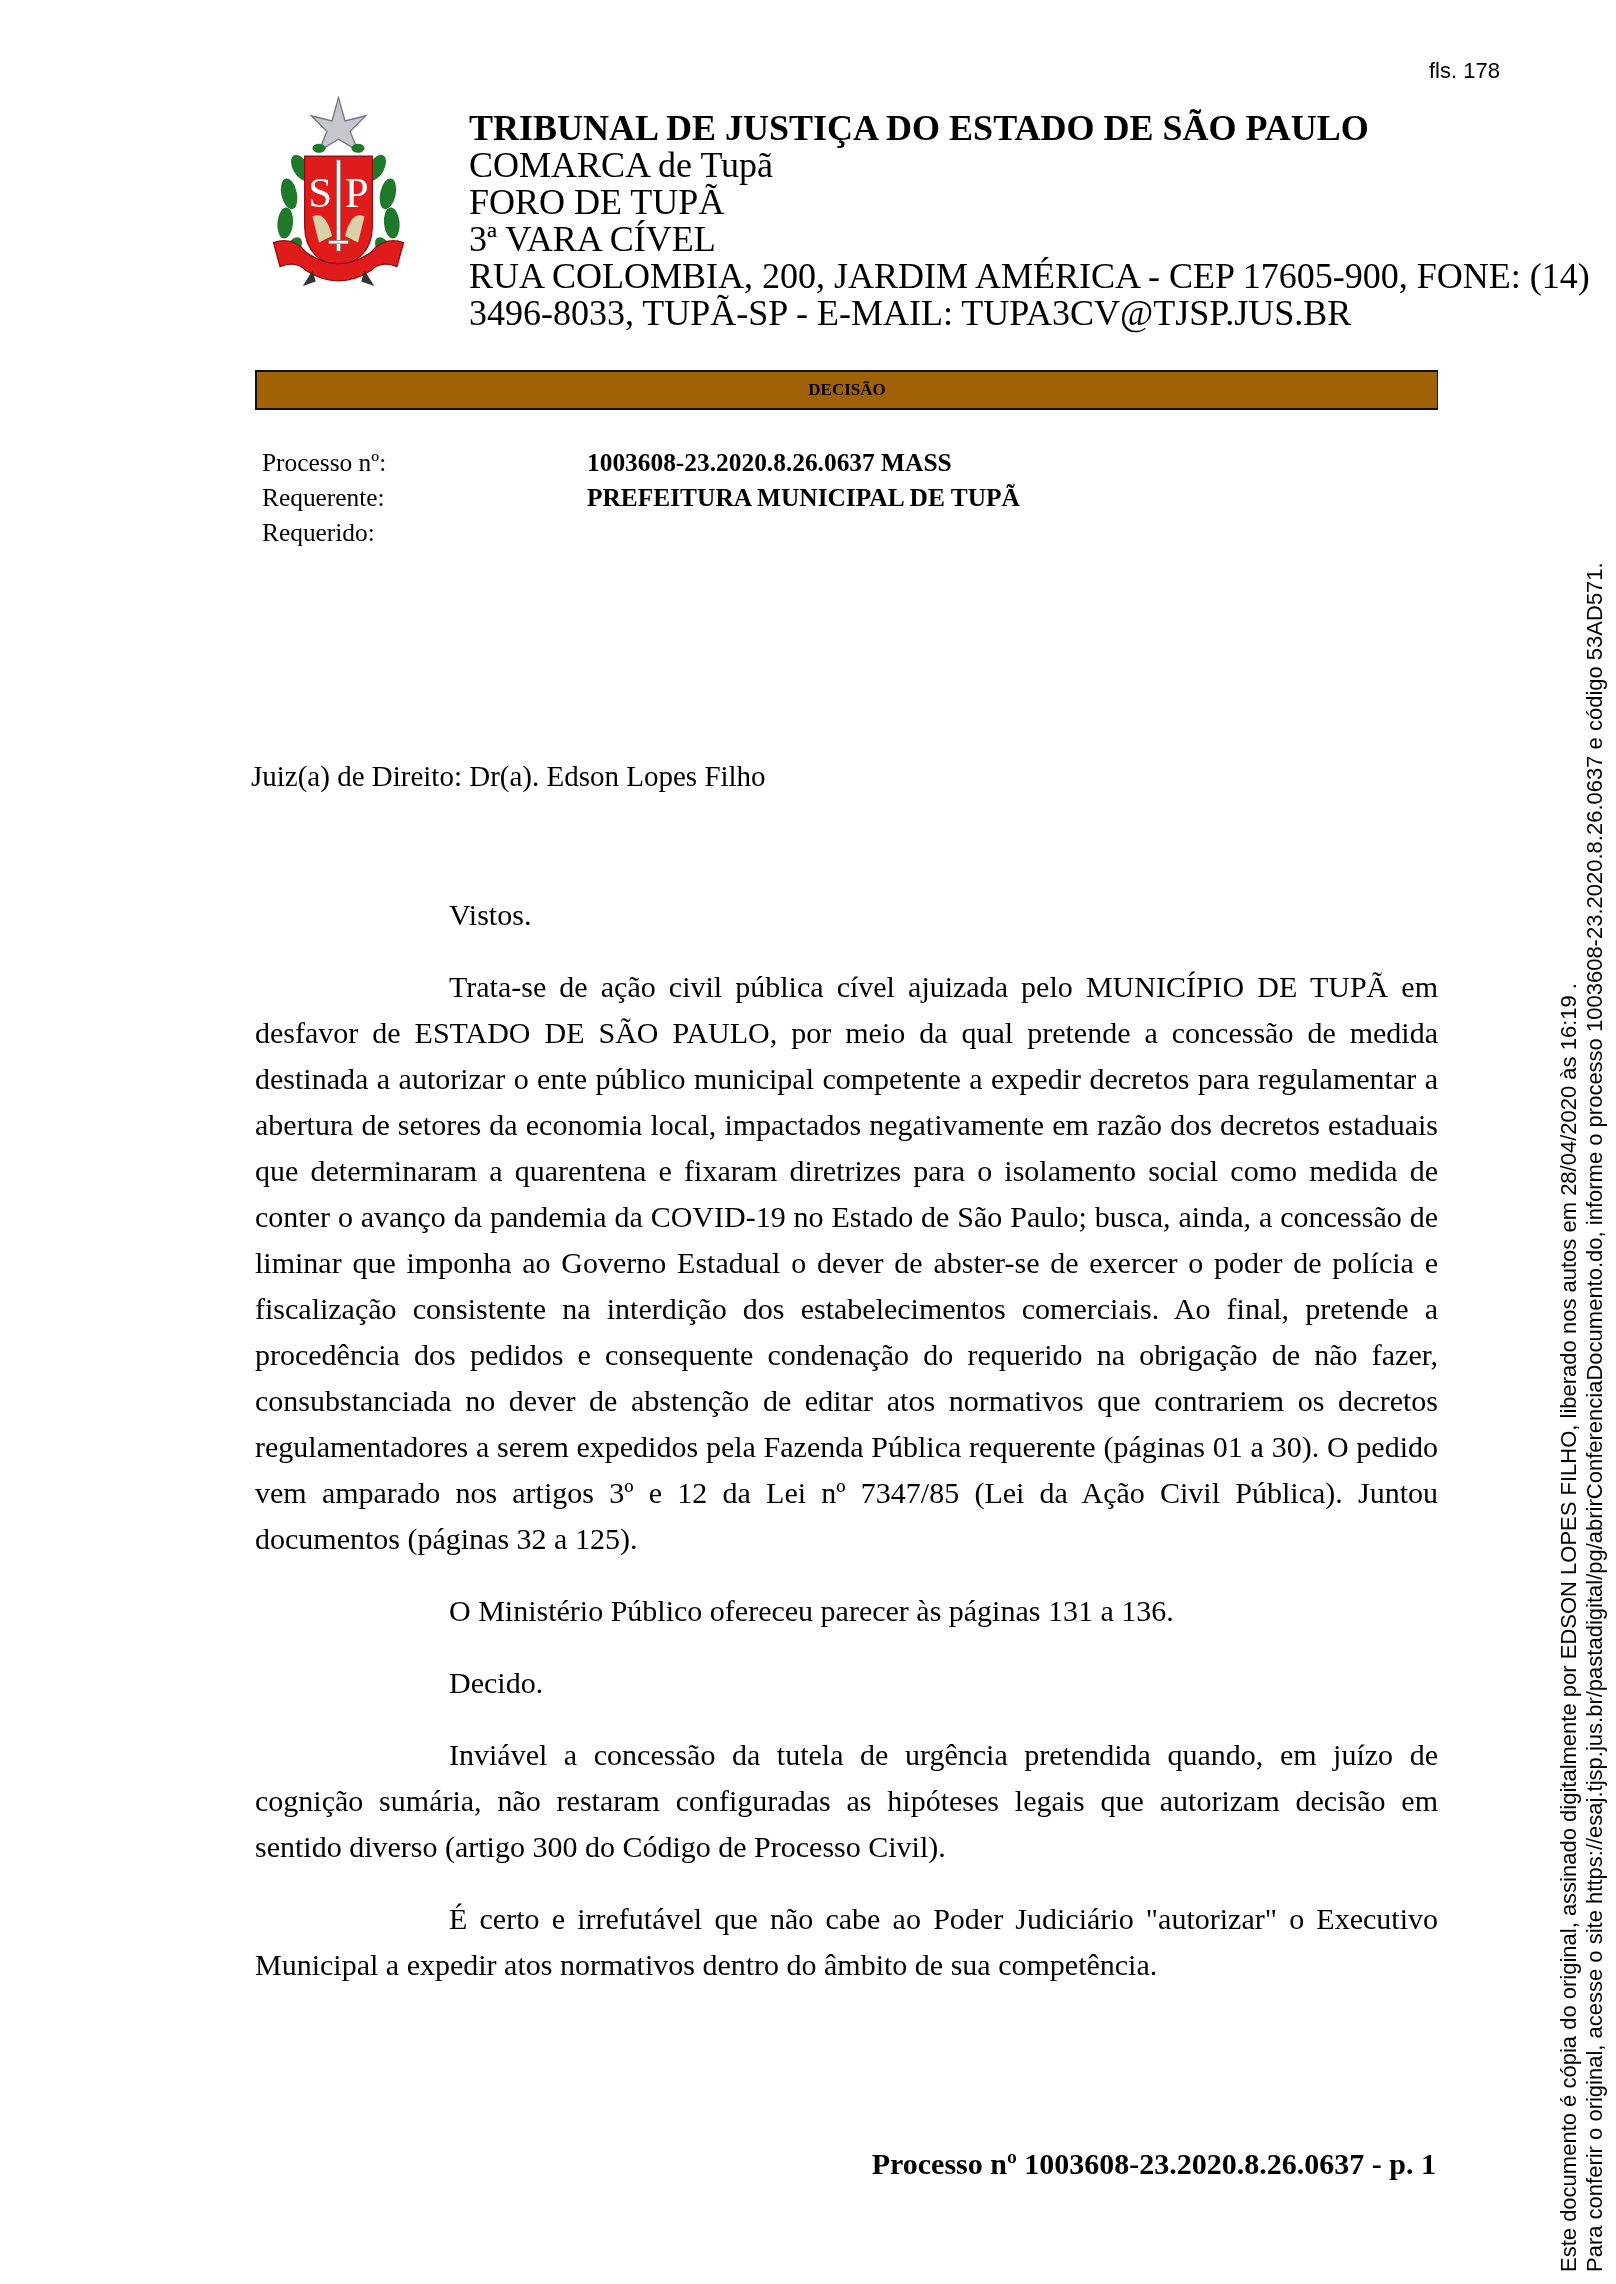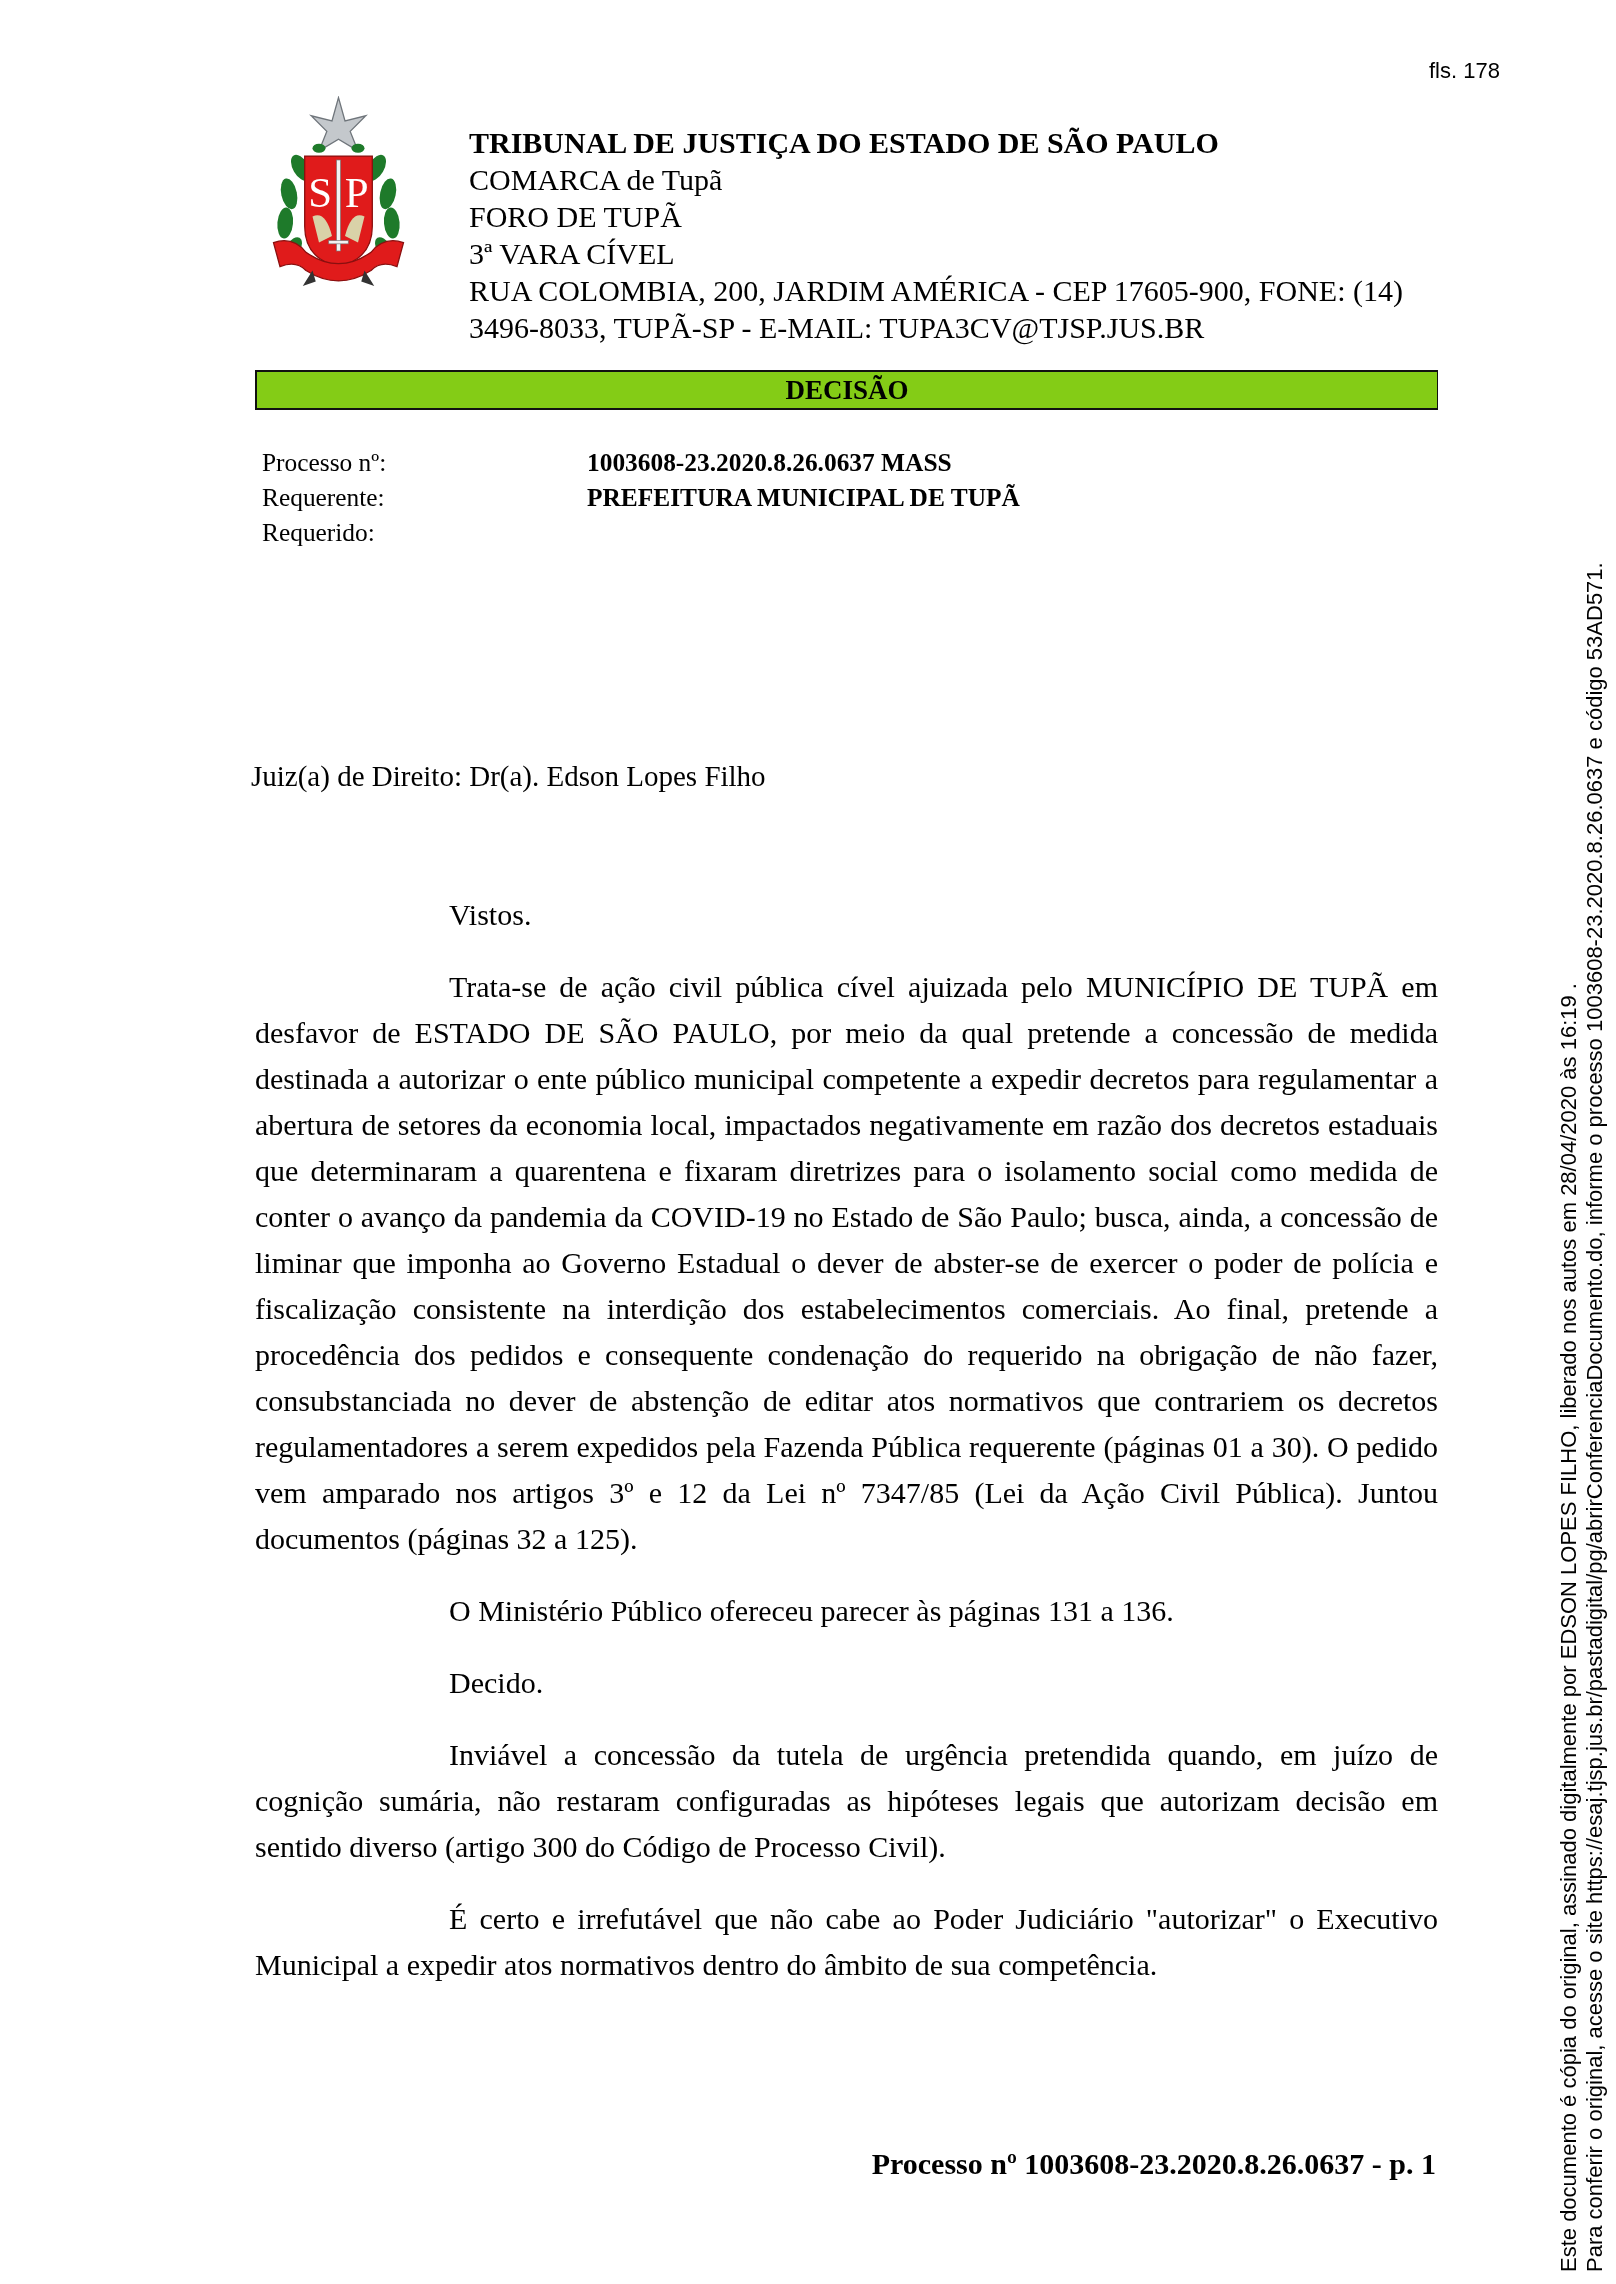--- a/index.html
+++ b/index.html
@@ -6,27 +6,27 @@
   body {
     width: 1617px; height: 2284px; position: relative; overflow: hidden;
     font-family: "Liberation Serif", "DejaVu Serif", serif; color: #000;
   }
   .abs { position: absolute; }
   .fls {
     left: 1429px; top: 56px; font-family: "Liberation Sans", "DejaVu Sans", sans-serif;
     font-size: 22px; line-height: 29px; white-space: nowrap;
   }
   .emblem { left: 267px; top: 96px; width: 143px; height: 193px; }
-  .header { left: 469px; top: 124px; font-size: 30px; line-height: 37px; white-space: nowrap; }
+  .header { left: 469px; top: 110px; font-size: 36px; line-height: 37px; white-space: nowrap; }
   .header .title { font-weight: bold; }
   .decisao-box {
     left: 255px; top: 370px; width: 1180px; height: 36px;
-    background: #84cc16; border: 2px solid #111; border-right-width: 1.3px;
+    background: #a16207; border: 2px solid #111; border-right-width: 1.3px;
     display: flex; align-items: center; justify-content: center;
-    font-weight: bold; font-size: 27px;
+    font-weight: bold; font-size: 17px;
   }
   .info { left: 262px; top: 445px; font-size: 25.4px; line-height: 35px; }
   .info .row { display: flex; white-space: nowrap; gap: 44px; }
   .info .lbl { width: 281px; }
   .info .val { font-weight: bold; }
   .judge { left: 251px; top: 757px; font-size: 29px; line-height: 39px; white-space: nowrap; text-align: right; }
   .body-text {
     left: 255px; top: 892px; width: 1183px; font-size: 30px; line-height: 46px;
     text-align: justify;
   }

